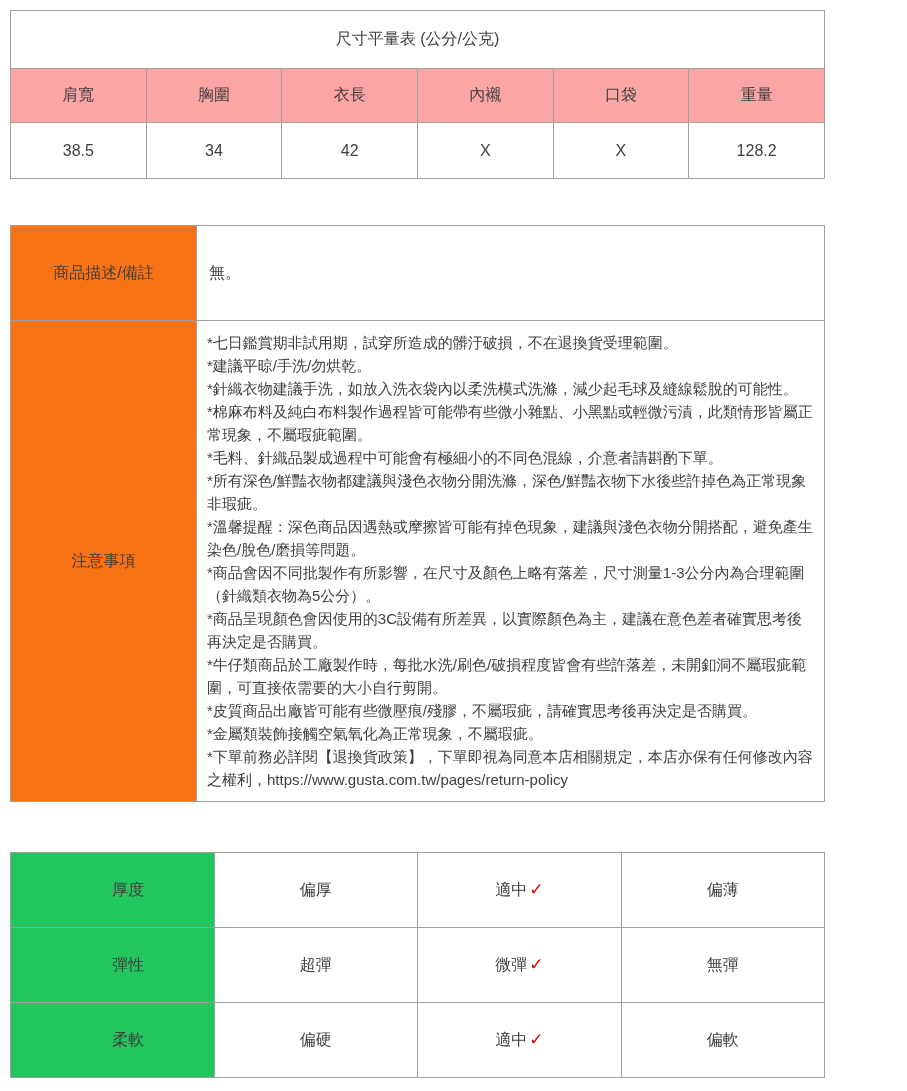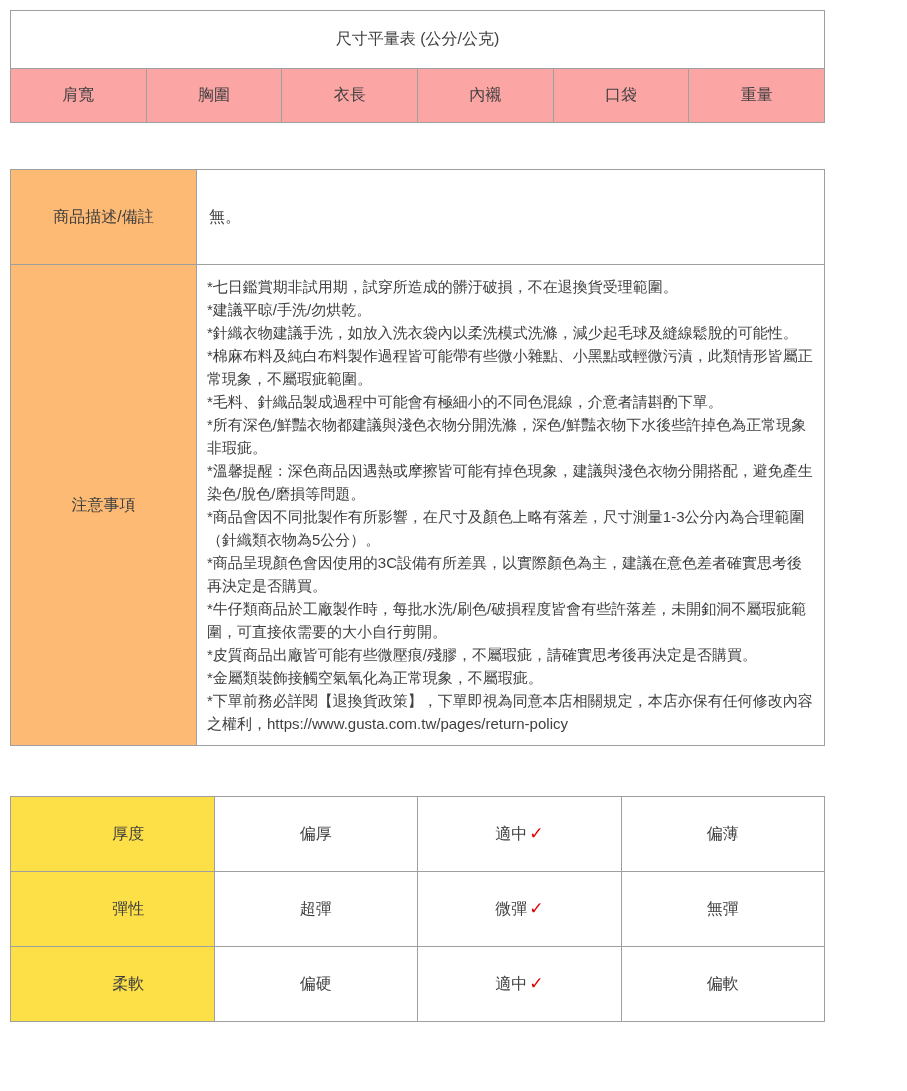--- a/index.html
+++ b/index.html
@@ -20,54 +20,62 @@
     word-break: break-all;
   }
 
   
   .size-table .title-cell { height: 58px; background: #ffffff; }
   .size-table .head-row td { height: 54px; background: #fca5a5; }
   .size-table .value-row td { height: 56px; }
 
   
   .info-table { margin-top: 46px; }
-  .info-table .label-cell { background: #fdba74; }
+  .info-table .label-cell { background: #f97316; }
   .desc-row td { height: 95px; }
   .desc-content { text-align: left; padding: 10px 12px; }
   .notes-content {
     text-align: left;
     padding: 10px 10px;
     font-size: 15px;
     line-height: 23px;
   }
   .note-line { margin: 0; }
 
   
   .attr-table { margin-top: 50px; }
   .attr-table td { height: 75px; }
-  .attr-table .label-cell { background: #fde047; padding-left: 32px; }
+  .attr-table .label-cell { background: #22c55e; padding-left: 32px; }
   .check { color: #dd0000; font-size: 17px; margin-left: 2px; font-weight: bold; }
 </style>
 </head>
 <body>
 
 <div class="page">
 
   <table class="size-table">
     <tbody>
         <tr>
       <td colspan="6" class="title-cell">尺寸平量表 (公分/公克)</td>
     </tr>
     <tr class="head-row">
       <td>肩寬</td>
       <td>胸圍</td>
       <td>衣長</td>
       <td>內襯</td>
       <td>口袋</td>
       <td>重量</td>
+    </tr>
+    <tr class="value-row">
+      <td>38.5</td>
+      <td>34</td>
+      <td>42</td>
+      <td>X</td>
+      <td>X</td>
+      <td>128.2</td>
     </tr>
   </tbody>
     </table>
 
   <table class="info-table">
     <colgroup>
         <col style="width:186px">
         <col>
       </colgroup>
     <tbody>

